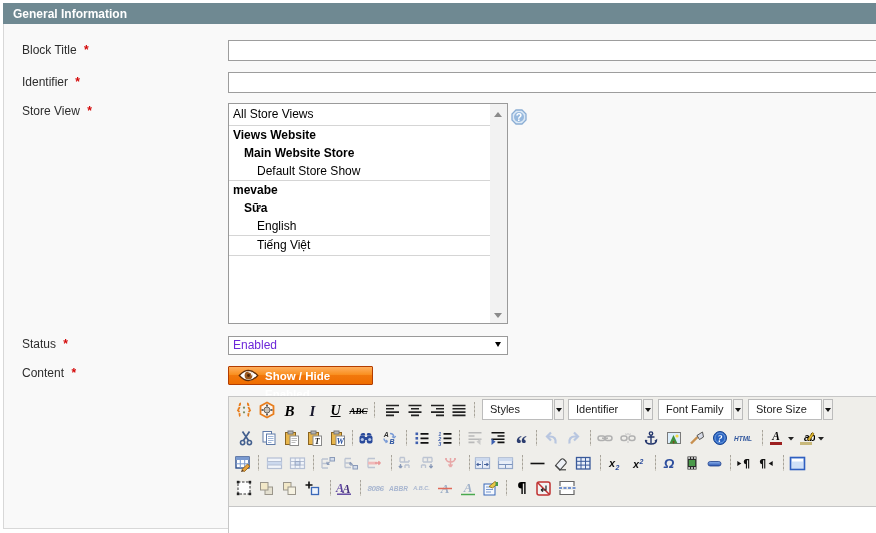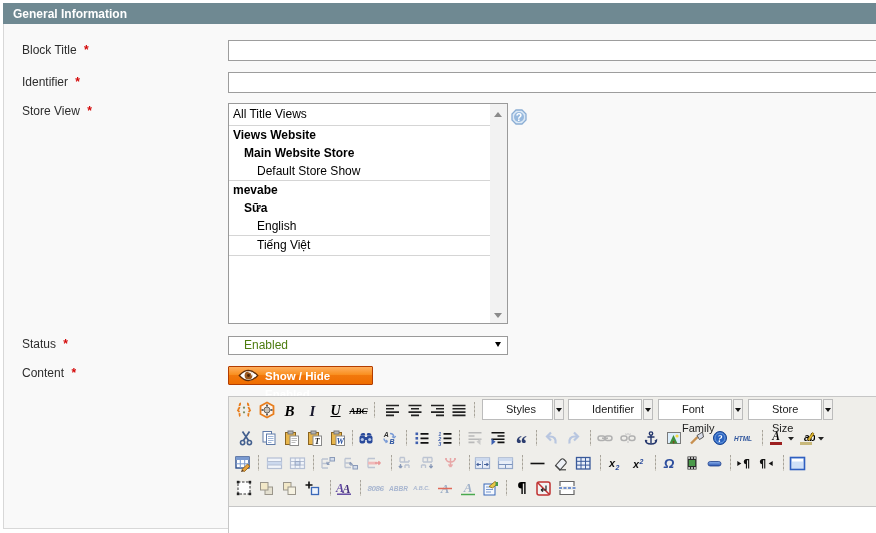--- a/index.html
+++ b/index.html
@@ -9,48 +9,48 @@
 #fieldset { left:3px; top:24px; width:873px; height:505px; background:#f9f9f9; border-left:1px solid #d8d8d8; border-bottom:1px solid #d8d8d8; }
 #head { left:3px; top:3px; width:873px; height:21px; background:#6f8992; color:#fff; font-weight:bold; font-size:12px; line-height:22px; padding-left:10px; }
 .label { font-size:12px; color:#2d2d2d; }
 .req { color:#d40707; padding-left:4px; font-size:12px; font-weight:bold; }
 .inp { border:1px solid #9d9d9d; background:#fff; }
 #list { left:228px; top:103px; width:280px; height:221px; border:1px solid #9a9a9a; background:#fff; overflow:hidden; }
 .opt { position:absolute; left:0; width:262px; height:18px; font-size:12px; color:#000; line-height:18px; }
 .optsep { position:absolute; left:0; width:262px; height:1px; background:#d5d5d5; }
 #sbar { position:absolute; left:261px; top:0; width:17px; height:219px; background:#f2f2f2; }
 .sarr { position:absolute; left:4px; width:0; height:0; border-left:4.5px solid transparent; border-right:4.5px solid transparent; }
-#status { left:228px; top:336px; width:280px; height:19px; border:1px solid #9a9a9a; background:#fff; font-size:12px; line-height:17px; padding-left:15px; color:#4d7c0f; }
+#status { left:228px; top:336px; width:280px; height:19px; border:1px solid #9a9a9a; background:#fff; font-size:12px; line-height:17px; padding-left:4px; color:#6d28d9; }
 #statusarrow { left:495px; top:342px; width:0; height:0; border-left:3.5px solid transparent; border-right:3.5px solid transparent; border-top:5.5px solid #000; }
 #btn { left:228px; top:366px; width:145px; height:19px; border:1px solid #b33d00; background:linear-gradient(180deg,#ffaf5e 0%,#f98f1f 45%,#f2780c 50%,#ef6d00 100%); color:#fff; font-weight:bold; font-size:11.5px; line-height:18px; text-align:left; padding-left:36px; border-radius:1px; }
 #editor { left:228px; top:396px; width:658px; height:140px; border:1px solid #c6c6c6; background:#fff; }
 #toolbar { position:absolute; left:0; top:0; width:656px; height:110px; background:#efeeea; border-bottom:1px solid #c6c6c6; }
 .tbn { position:absolute; width:21px; height:20px; display:flex; align-items:center; justify-content:center; }
 .tsep { position:absolute; width:1px; height:16px; background:repeating-linear-gradient(180deg,#a8a49b 0 2px,#cfccc3 2px 4px); }
 .dd { position:absolute; height:21px; font-size:11px; color:#222; }
-.ddt { position:absolute; left:0; top:0; right:11px; bottom:0; background:#fff; border:1px solid #bcbcbc; line-height:19px; padding-left:23px; }
+.ddt { position:absolute; left:0; top:0; right:11px; bottom:0; background:#fff; border:1px solid #bcbcbc; line-height:19px; padding-left:7px; }
 .dda { position:absolute; right:0; top:0; width:10px; height:21px; border:1px solid #bcbcbc; background:#f1f0ee; }
 .dda:after { content:""; position:absolute; left:1px; top:8px; border-left:3px solid transparent; border-right:3px solid transparent; border-top:4px solid #111; }
 </style>
 </head>
 <body>
 <div class="abs" id="fieldset"></div>
 <div class="abs" id="head">General Information</div>
 
 <div class="abs label" style="left:22px; top:43px;">Block Title <span class="req">*</span></div>
 <div class="abs label" style="left:22px; top:74.5px;">Identifier <span class="req">*</span></div>
 <div class="abs label" style="left:22px; top:103.5px;">Store View <span class="req">*</span></div>
 <div class="abs label" style="left:22px; top:337px;">Status <span class="req">*</span></div>
 <div class="abs label" style="left:22px; top:366px;">Content <span class="req">*</span></div>
 
 <div class="abs inp" style="left:228px; top:40px; width:650px; height:21px;"></div>
 <div class="abs inp" style="left:228px; top:72px; width:650px; height:21px;"></div>
 
 <div class="abs" id="list">
-  <div class="opt" style="top:1px; padding-left:4px;">All Title Views</div>
+  <div class="opt" style="top:1px; padding-left:4px;">All Store Views</div>
   <div class="optsep" style="top:21px;"></div>
   <div class="opt" style="top:22px; padding-left:4px; font-weight:bold;">Views Website</div>
   <div class="opt" style="top:40px; padding-left:15px; font-weight:bold;">Main Website Store</div>
   <div class="opt" style="top:58px; padding-left:28px;">Default Store Show</div>
   <div class="optsep" style="top:76px;"></div>
   <div class="opt" style="top:77px; padding-left:4px; font-weight:bold;">mevabe</div>
   <div class="opt" style="top:95px; padding-left:15px; font-weight:bold;">Sữa</div>
   <div class="opt" style="top:113px; padding-left:28px;">English</div>
   <div class="optsep" style="top:131px;"></div>
   <div class="opt" style="top:132px; padding-left:28px;">Tiếng Việt</div>

